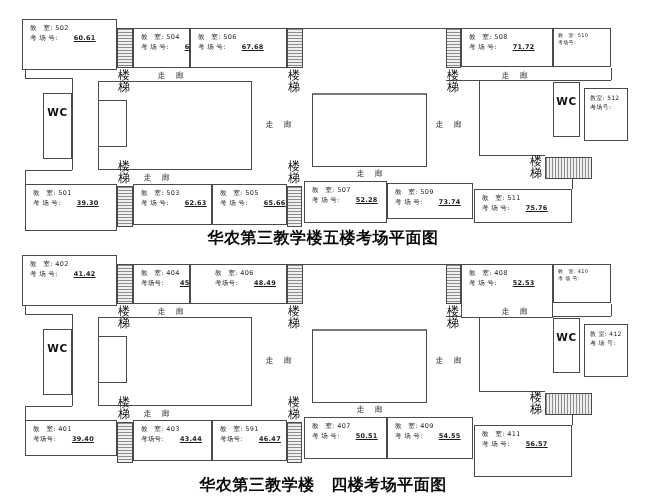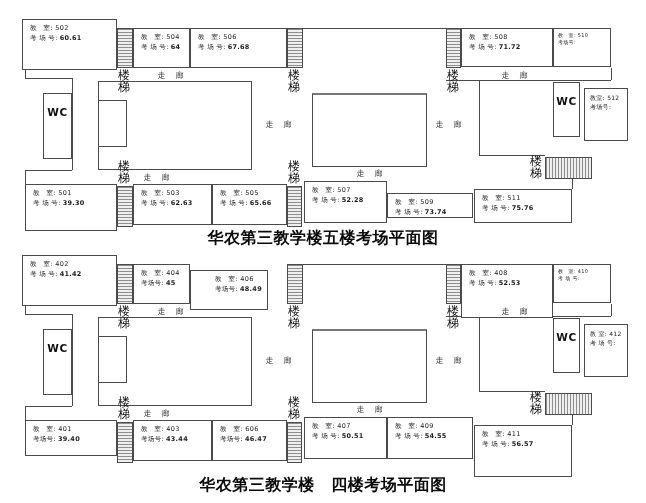--- a/index.html
+++ b/index.html
@@ -6,21 +6,21 @@
   #stage{
     position:relative;width:646px;height:503px;background:#ffffff;overflow:hidden;
     font-family:"DejaVu Sans",sans-serif;color:#222;
   }
   .plan{position:absolute;left:0;width:646px;}
   .room{
     position:absolute;box-sizing:border-box;border:1px solid #4a4a4a;background:#fff;
     padding:4px 0 0 7px;font-size:6.5px;line-height:9.5px;color:#1c1c1c;z-index:3;
     letter-spacing:.3px;white-space:nowrap;
   }
-  .room .v{font-weight:bold;margin-left:2px;}
+  .room .v{font-weight:bold;margin-left:16px;text-decoration:underline;}
   .room.tiny{font-size:5px;line-height:7px;padding:3px 0 0 4px;}
   .room.small{font-size:6px;line-height:9px;padding:4px 0 0 5px;}
   .stairs{position:absolute;box-sizing:border-box;border:1px solid #4a4a4a;z-index:2;}
   .stairs.v{background:repeating-linear-gradient(to bottom,#8d8d8d 0 1px,#efefef 1px 3px);}
   .stairs.h{background:repeating-linear-gradient(to right,#8d8d8d 0 1px,#efefef 1px 3px);}
   .wline{position:absolute;background:#4a4a4a;z-index:1;}
   .block{position:absolute;box-sizing:border-box;border:1px solid #4a4a4a;background:#fff;z-index:2;}
   .block.thicktop{border-top:2.5px solid #777;}
   .wc{
     position:absolute;box-sizing:border-box;border:1px solid #4a4a4a;background:#fff;z-index:3;
@@ -108,21 +108,21 @@
         <div><span>考 场 号:</span><span class="v">62.63</span></div>
       </div>
       <div class="room" style="left: 212px; top: 184px; width: 75px; height: 41px;">
         <div>教　室: 505</div>
         <div><span>考 场 号:</span><span class="v">65.66</span></div>
       </div>
       <div class="room" style="left: 304px; top: 181px; width: 83px; height: 42px;">
         <div>教　室: 507</div>
         <div><span>考 场 号:</span><span class="v">52.28</span></div>
       </div>
-      <div class="room" style="left: 387px; top: 193px; width: 86px; height: 25px;">
+      <div class="room" style="left: 387px; top: 183px; width: 86px; height: 36px;">
         <div>教　室: 509</div>
         <div><span>考 场 号:</span><span class="v">73.74</span></div>
       </div>
       <div class="room" style="left: 474px; top: 189px; width: 98px; height: 34px;">
         <div>教　室: 511</div>
         <div><span>考 场 号:</span><span class="v">75.76</span></div>
       </div>
       <div class="ftitle" style="left: 63px; top: 228px; width: 520px; height: 22px;">华农第三教学楼五楼考场平面图</div>
     </div>
     <div class="plan" style="left: 0px; top: 236px; width: 646px; height: 267px; position: absolute;">
@@ -161,21 +161,21 @@
       <div class="wc" style="left: 43px; top: 93px; width: 29px; height: 66px;">WC</div>
       <div class="wc" style="left: 553px; top: 82px; width: 27px; height: 55px;">WC</div>
       <div class="room" style="left: 22px; top: 19px; width: 95px; height: 51px;">
         <div>教　室: 402</div>
         <div><span>考 场 号:</span><span class="v">41.42</span></div>
       </div>
       <div class="room" style="left: 133px; top: 28px; width: 57px; height: 40px;">
         <div>教　室: 404</div>
         <div><span>考场号:</span><span class="v">45</span></div>
       </div>
-      <div class="room" style="left: 190px; top: 34px; width: 78px; height: 40px; padding-left: 24px;">
+      <div class="room" style="left: 190px; top: 28px; width: 97px; height: 40px; padding-left: 24px;">
         <div>教　室: 406</div>
         <div><span>考场号:</span><span class="v">48.49</span></div>
       </div>
       <div class="room" style="left: 461px; top: 28px; width: 92px; height: 54px;">
         <div>教　室: 408</div>
         <div><span>考 场 号:</span><span class="v">52.53</span></div>
       </div>
       <div class="room tiny" style="left: 553px; top: 28px; width: 58px; height: 39px;">
         <div>教　室: 410</div>
         <div><span>考 场 号:</span><span class="v"></span></div>
@@ -186,21 +186,21 @@
       </div>
       <div class="room" style="left: 25px; top: 184px; width: 92px; height: 36px;">
         <div>教　室: 401</div>
         <div><span>考场号:</span><span class="v">39.40</span></div>
       </div>
       <div class="room" style="left: 133px; top: 184px; width: 79px; height: 41px;">
         <div>教　室: 403</div>
         <div><span>考场号:</span><span class="v">43.44</span></div>
       </div>
       <div class="room" style="left: 212px; top: 184px; width: 75px; height: 41px;">
-        <div>教　室: 606</div>
+        <div>教　室: 591</div>
         <div><span>考场号:</span><span class="v">46.47</span></div>
       </div>
       <div class="room" style="left: 304px; top: 181px; width: 83px; height: 42px;">
         <div>教　室: 407</div>
         <div><span>考 场 号:</span><span class="v">50.51</span></div>
       </div>
       <div class="room" style="left: 387px; top: 181px; width: 86px; height: 42px;">
         <div>教　室: 409</div>
         <div><span>考 场 号:</span><span class="v">54.55</span></div>
       </div>

